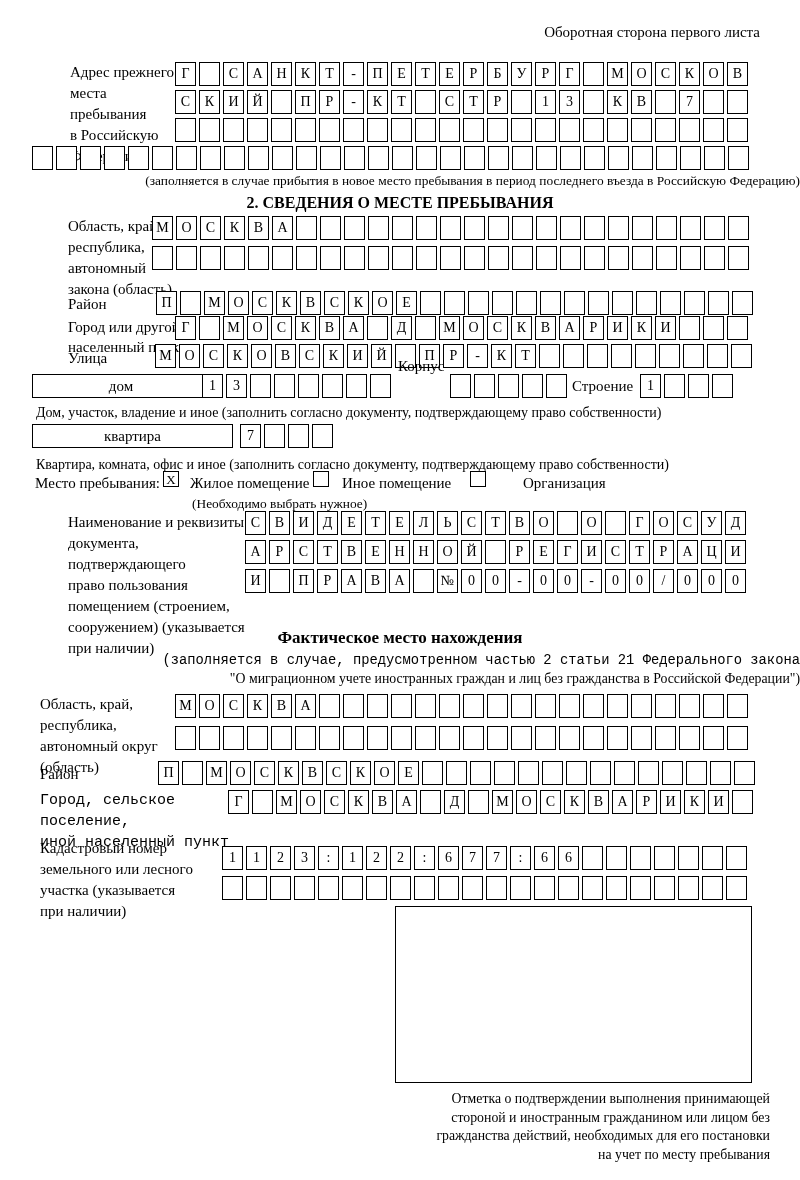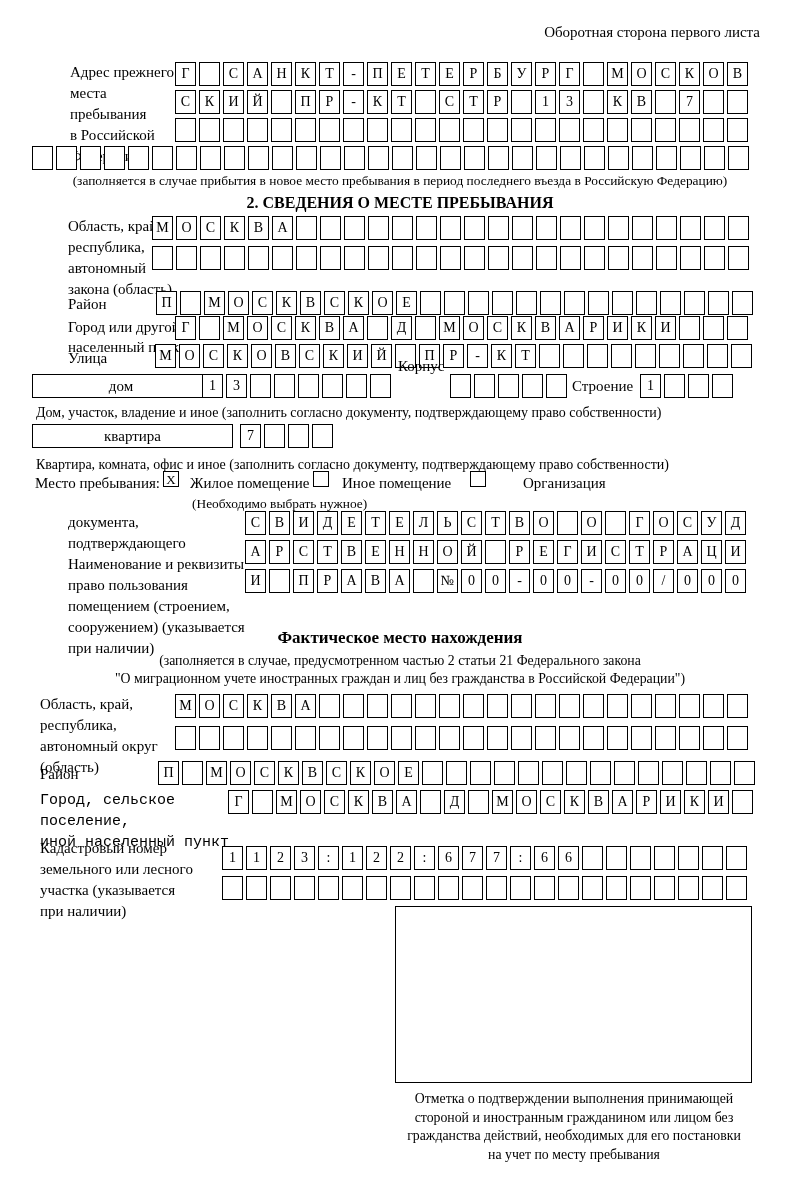--- a/index.html
+++ b/index.html
@@ -12,34 +12,34 @@
         font-size:14px;line-height:1;background:#fff;}
   .lbl{font-size:15px;line-height:21px;}
   .lbl20{font-size:15px;line-height:20px;}
   .small{font-size:13.4px;line-height:17px;}
   .cap{font-size:14px;line-height:17px;}
   .rect{box-sizing:border-box;border:1.6px solid #000;height:24px;display:flex;
         align-items:center;justify-content:center;font-size:15px;background:#fff;}
   .cb{box-sizing:border-box;width:16px;height:16px;border:1.6px solid #000;display:flex;
       align-items:center;justify-content:center;font-size:13px;line-height:1;background:#fff;}
   .title{font-weight:bold;font-size:16px;text-align:center;}
-  .center{text-align:center;}
+  .center{text-align:right;}
   .stamp{box-sizing:border-box;border:1.8px solid #000;background:#fff;}
 </style>
 </head>
 <body>
 
 <div id="page">
 
   <div class="abs lbl" style="left:520px;top:22px;width:240px;text-align:right;">Оборотная сторона первого листа</div>
 
   <div class="abs" style="left:70px;top:62px;width:110px;">
     <div class="lbl">Адрес прежнего</div>
     <div class="lbl">места пребывания</div>
-    <div class="lbl">в Российской</div>
+    <div class="lbl">в Российскую</div>
     <div class="lbl">Федерации</div>
   </div>
   <div class="abs row" style="left:175px;top:62px;">
       <span class="cell">Г</span>
       <span class="cell"></span>
       <span class="cell">С</span>
       <span class="cell">А</span>
       <span class="cell">Н</span>
       <span class="cell">К</span>
       <span class="cell">Т</span>
@@ -339,22 +339,22 @@
   <div class="abs lbl" style="left:35px;top:473px;">Место пребывания:</div>
   <div class="abs cb" style="left:163px;top:471px;">X</div>
   <div class="abs lbl" style="left:190px;top:473px;">Жилое помещение</div>
   <div class="abs cb" style="left:313px;top:471px;"></div>
   <div class="abs lbl" style="left:342px;top:473px;">Иное помещение</div>
   <div class="abs cb" style="left:470px;top:471px;"></div>
   <div class="abs lbl" style="left:523px;top:473px;">Организация</div>
   <div class="abs small" style="left:156px;top:495px;margin-left:36px;">(Необходимо выбрать нужное)</div>
 
   <div class="abs" style="left:68px;top:512px;width:180px;">
+    <div class="lbl">Наименование и реквизиты</div>
     <div class="lbl">документа, подтверждающего</div>
-    <div class="lbl">Наименование и реквизиты</div>
     <div class="lbl">право пользования</div>
     <div class="lbl">помещением (строением,</div>
     <div class="lbl">сооружением) (указывается</div>
     <div class="lbl">при наличии)</div>
   </div>
   <div class="abs row" style="left:245px;top:511px;">
       <span class="cell">С</span>
       <span class="cell">В</span>
       <span class="cell">И</span>
       <span class="cell">Д</span>
@@ -417,21 +417,21 @@
       <span class="cell">-</span>
       <span class="cell">0</span>
       <span class="cell">0</span>
       <span class="cell">/</span>
       <span class="cell">0</span>
       <span class="cell">0</span>
       <span class="cell">0</span>
     </div>
 
   <div class="abs title" style="left:0;top:628px;width:800px;font-size:17px;">Фактическое место нахождения</div>
-  <div class="abs small center" style="left:0;top:652px;width:800px;font-size:13.8px;">(заполняется в случае, предусмотренном частью 2 статьи 21 Федерального закона</div>
+  <div class="abs small center" style="left:0;top:652px;width:800px;font-size:13.8px;font-family:Liberation Mono, monospace;">(заполняется в случае, предусмотренном частью 2 статьи 21 Федерального закона</div>
   <div class="abs small center" style="left:0;top:670px;width:800px;font-size:13.8px;">"О миграционном учете иностранных граждан и лиц без гражданства в Российской Федерации")</div>
 
   <div class="abs" style="left:40px;top:694px;width:130px;">
     <div class="lbl">Область, край,</div>
     <div class="lbl">республика,</div>
     <div class="lbl">автономный округ</div>
     <div class="lbl">(область)</div>
   </div>
   <div class="abs row" style="left:175px;top:694px;">
       <span class="cell">М</span>

